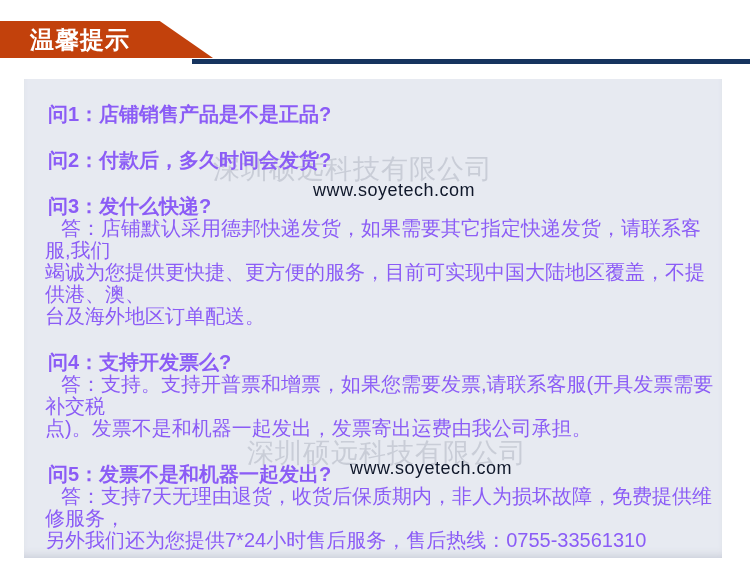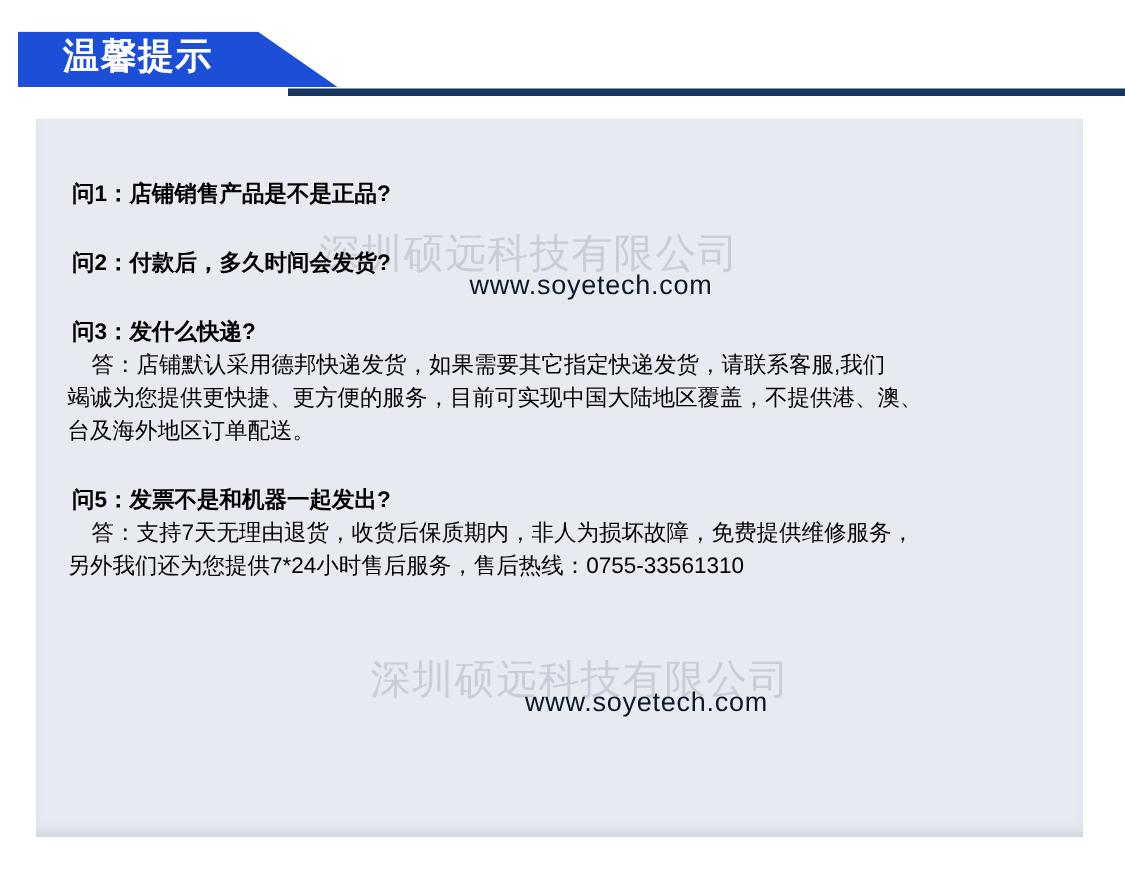--- a/index.html
+++ b/index.html
@@ -6,25 +6,24 @@
   html, body {
     width: 750px; height: 588px;
     background: #ffffff;
     overflow: hidden;
     font-family: "Liberation Sans", "DejaVu Sans", sans-serif;
   }
   .stage { position: relative; width: 750px; height: 588px; background: #ffffff; }
 
   
   .banner {
-    position: absolute; left: 12px; top: 21px;
+    position: absolute; left: 0; top: 21px;
     width: 213px; height: 37px;
-    background: #1d4ed8;
+    background: #c2410c;
     clip-path: polygon(0 0, 75% 0, 100% 100%, 0 100%);
-    font-family: Liberation Mono, monospace;
   }
   .banner-title {
     display: block;
     padding-left: 30px;
     line-height: 37px;
     font-size: 24px;
     font-weight: bold;
     letter-spacing: 1px;
     color: #ffffff;
     white-space: nowrap;
@@ -38,24 +37,23 @@
   
   .panel {
     position: absolute; left: 24px; top: 79px;
     width: 698px; height: 479px;
     background: #e7eaf1;
     box-shadow: inset 0 -7px 9px -5px rgba(175,181,194,0.55);
   }
   .panel-content {
     position: relative; z-index: 1;
     padding: 24px 4px 0 21px;
-    font-size: 15px;
+    font-size: 20px;
     line-height: 22px;
-    color: #000000;
-    margin-top: 16px;
+    color: #8b5cf6;
   }
   .qa-block + .qa-block { margin-top: 24px; }
   .question {
     font-weight: bold;
     text-indent: 3px;
     white-space: pre-line;
   }
   .answer {
     font-weight: normal;
     text-indent: 16px;
@@ -106,20 +104,25 @@
         <p class="question">问2：付款后，多久时间会发货?</p>
       </div>
 
       <div class="qa-block">
         <p class="question">问3：发什么快递?</p>
         <p class="answer">答：店铺默认采用德邦快递发货，如果需要其它指定快递发货，请联系客服,我们
 竭诚为您提供更快捷、更方便的服务，目前可实现中国大陆地区覆盖，不提供港、澳、
 台及海外地区订单配送。</p>
       </div>
 
+      <div class="qa-block">
+        <p class="question">问4：支持开发票么?</p>
+        <p class="answer">答：支持。支持开普票和增票，如果您需要发票,请联系客服(开具发票需要补交税
+点)。发票不是和机器一起发出，发票寄出运费由我公司承担。</p>
+      </div>
 
       <div class="qa-block">
         <p class="question">问5：发票不是和机器一起发出?</p>
         <p class="answer">答：支持7天无理由退货，收货后保质期内，非人为损坏故障，免费提供维修服务，
 另外我们还为您提供7*24小时售后服务，售后热线：0755-33561310</p>
       </div>
 
     </div>
   </div>
 

